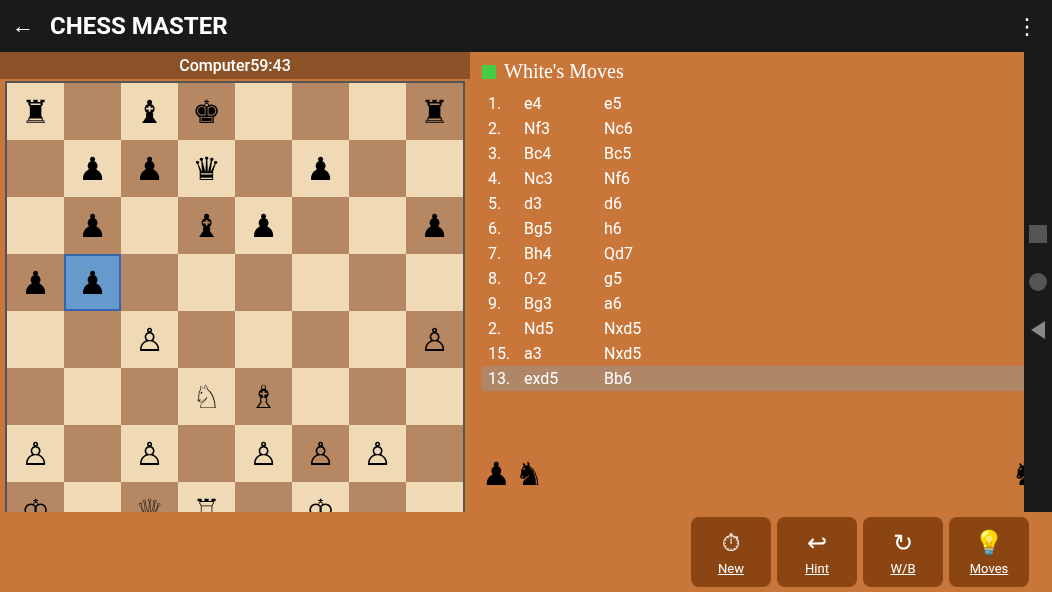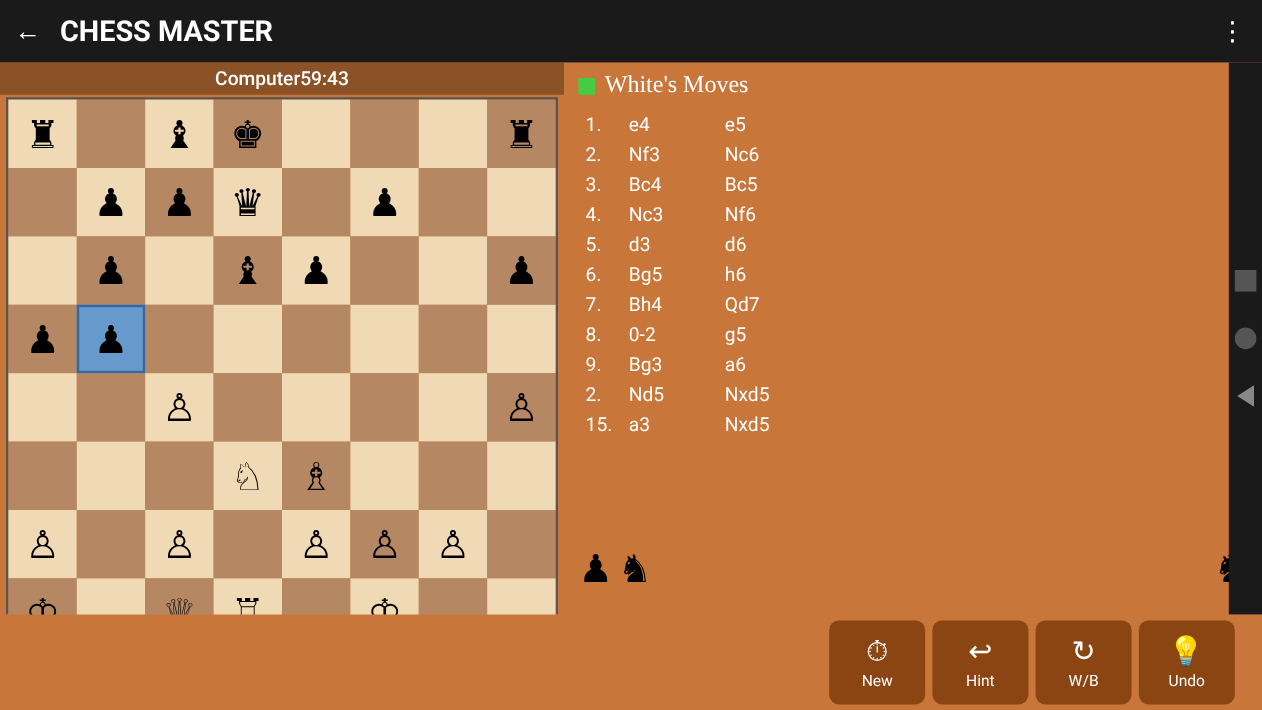--- a/index.html
+++ b/index.html
@@ -123,20 +123,21 @@
       cursor: pointer;
       color: white;
       gap: 4px;
     }
     .toolbar-btn .btn-icon {
       font-size: 24px;
     }
     .toolbar-btn .btn-label {
       font-size: 13px;
       color: white;
+      text-decoration: underline;
     }
 
     
     .right-panel {
       flex: 1;
       display: flex;
       flex-direction: column;
       padding: 8px 12px;
       overflow: hidden;
     }
@@ -380,20 +381,25 @@
         <div class="move-row">
           <span class="move-number">2.</span>
           <span class="move-white">Nd5</span>
           <span class="move-black">Nxd5</span>
         </div>
         <div class="move-row">
           <span class="move-number">15.</span>
           <span class="move-white">a3</span>
           <span class="move-black">Nxd5</span>
         </div>
+        <div class="move-row highlighted">
+          <span class="move-number">13.</span>
+          <span class="move-white">exd5</span>
+          <span class="move-black">Bb6</span>
+        </div>
       </div>
 
     <div class="captures-area">
       <div class="capture-pieces">
         <span>♟</span>
         <span>♞</span>
       </div>
       <div class="capture-pieces">
         <span>♞</span>
       </div>
@@ -411,21 +417,21 @@
     <div class="toolbar-btn">
       <span class="btn-icon">↩</span>
       <span class="btn-label">Hint</span>
     </div>
     <div class="toolbar-btn">
       <span class="btn-icon">↻</span>
       <span class="btn-label">W/B</span>
     </div>
     <div class="toolbar-btn">
       <span class="btn-icon">💡</span>
-      <span class="btn-label">Undo</span>
+      <span class="btn-label">Moves</span>
     </div>
   </div>
 
 <div class="right-side-buttons">
   <div class="side-btn square"></div>
   <div class="side-btn circle"></div>
   <div class="side-btn triangle"></div>
 </div>
 
 </body></html>

